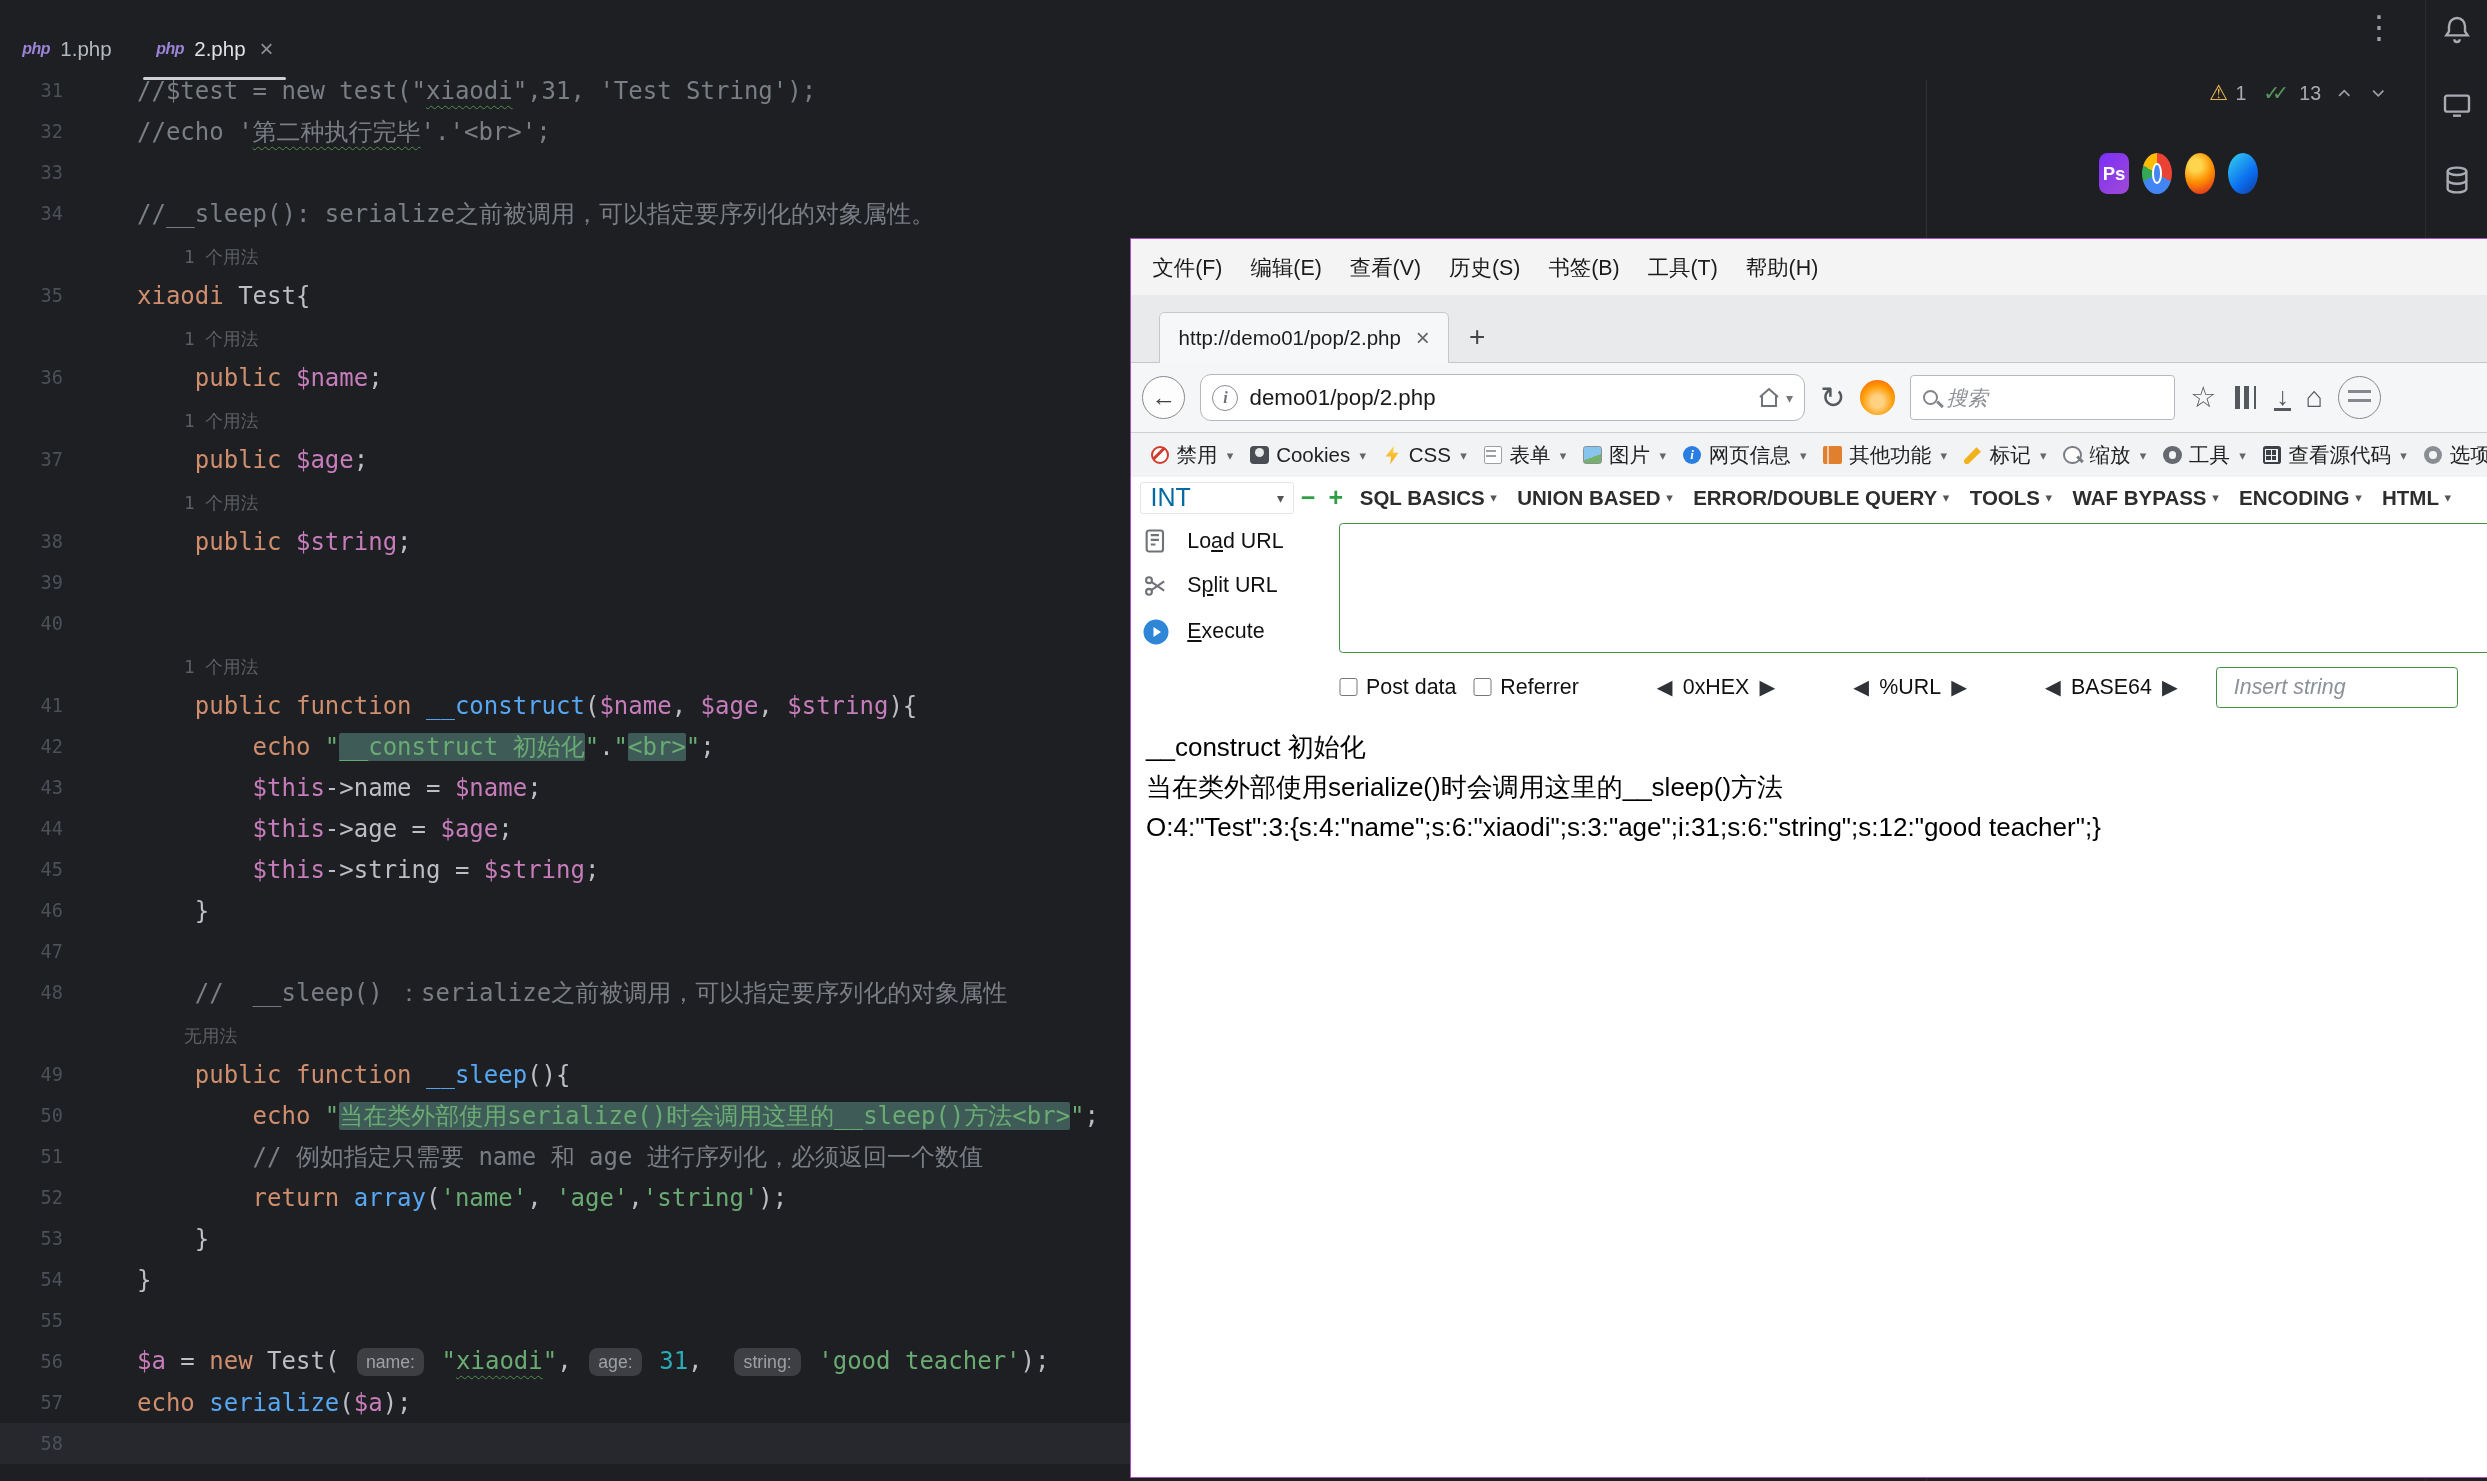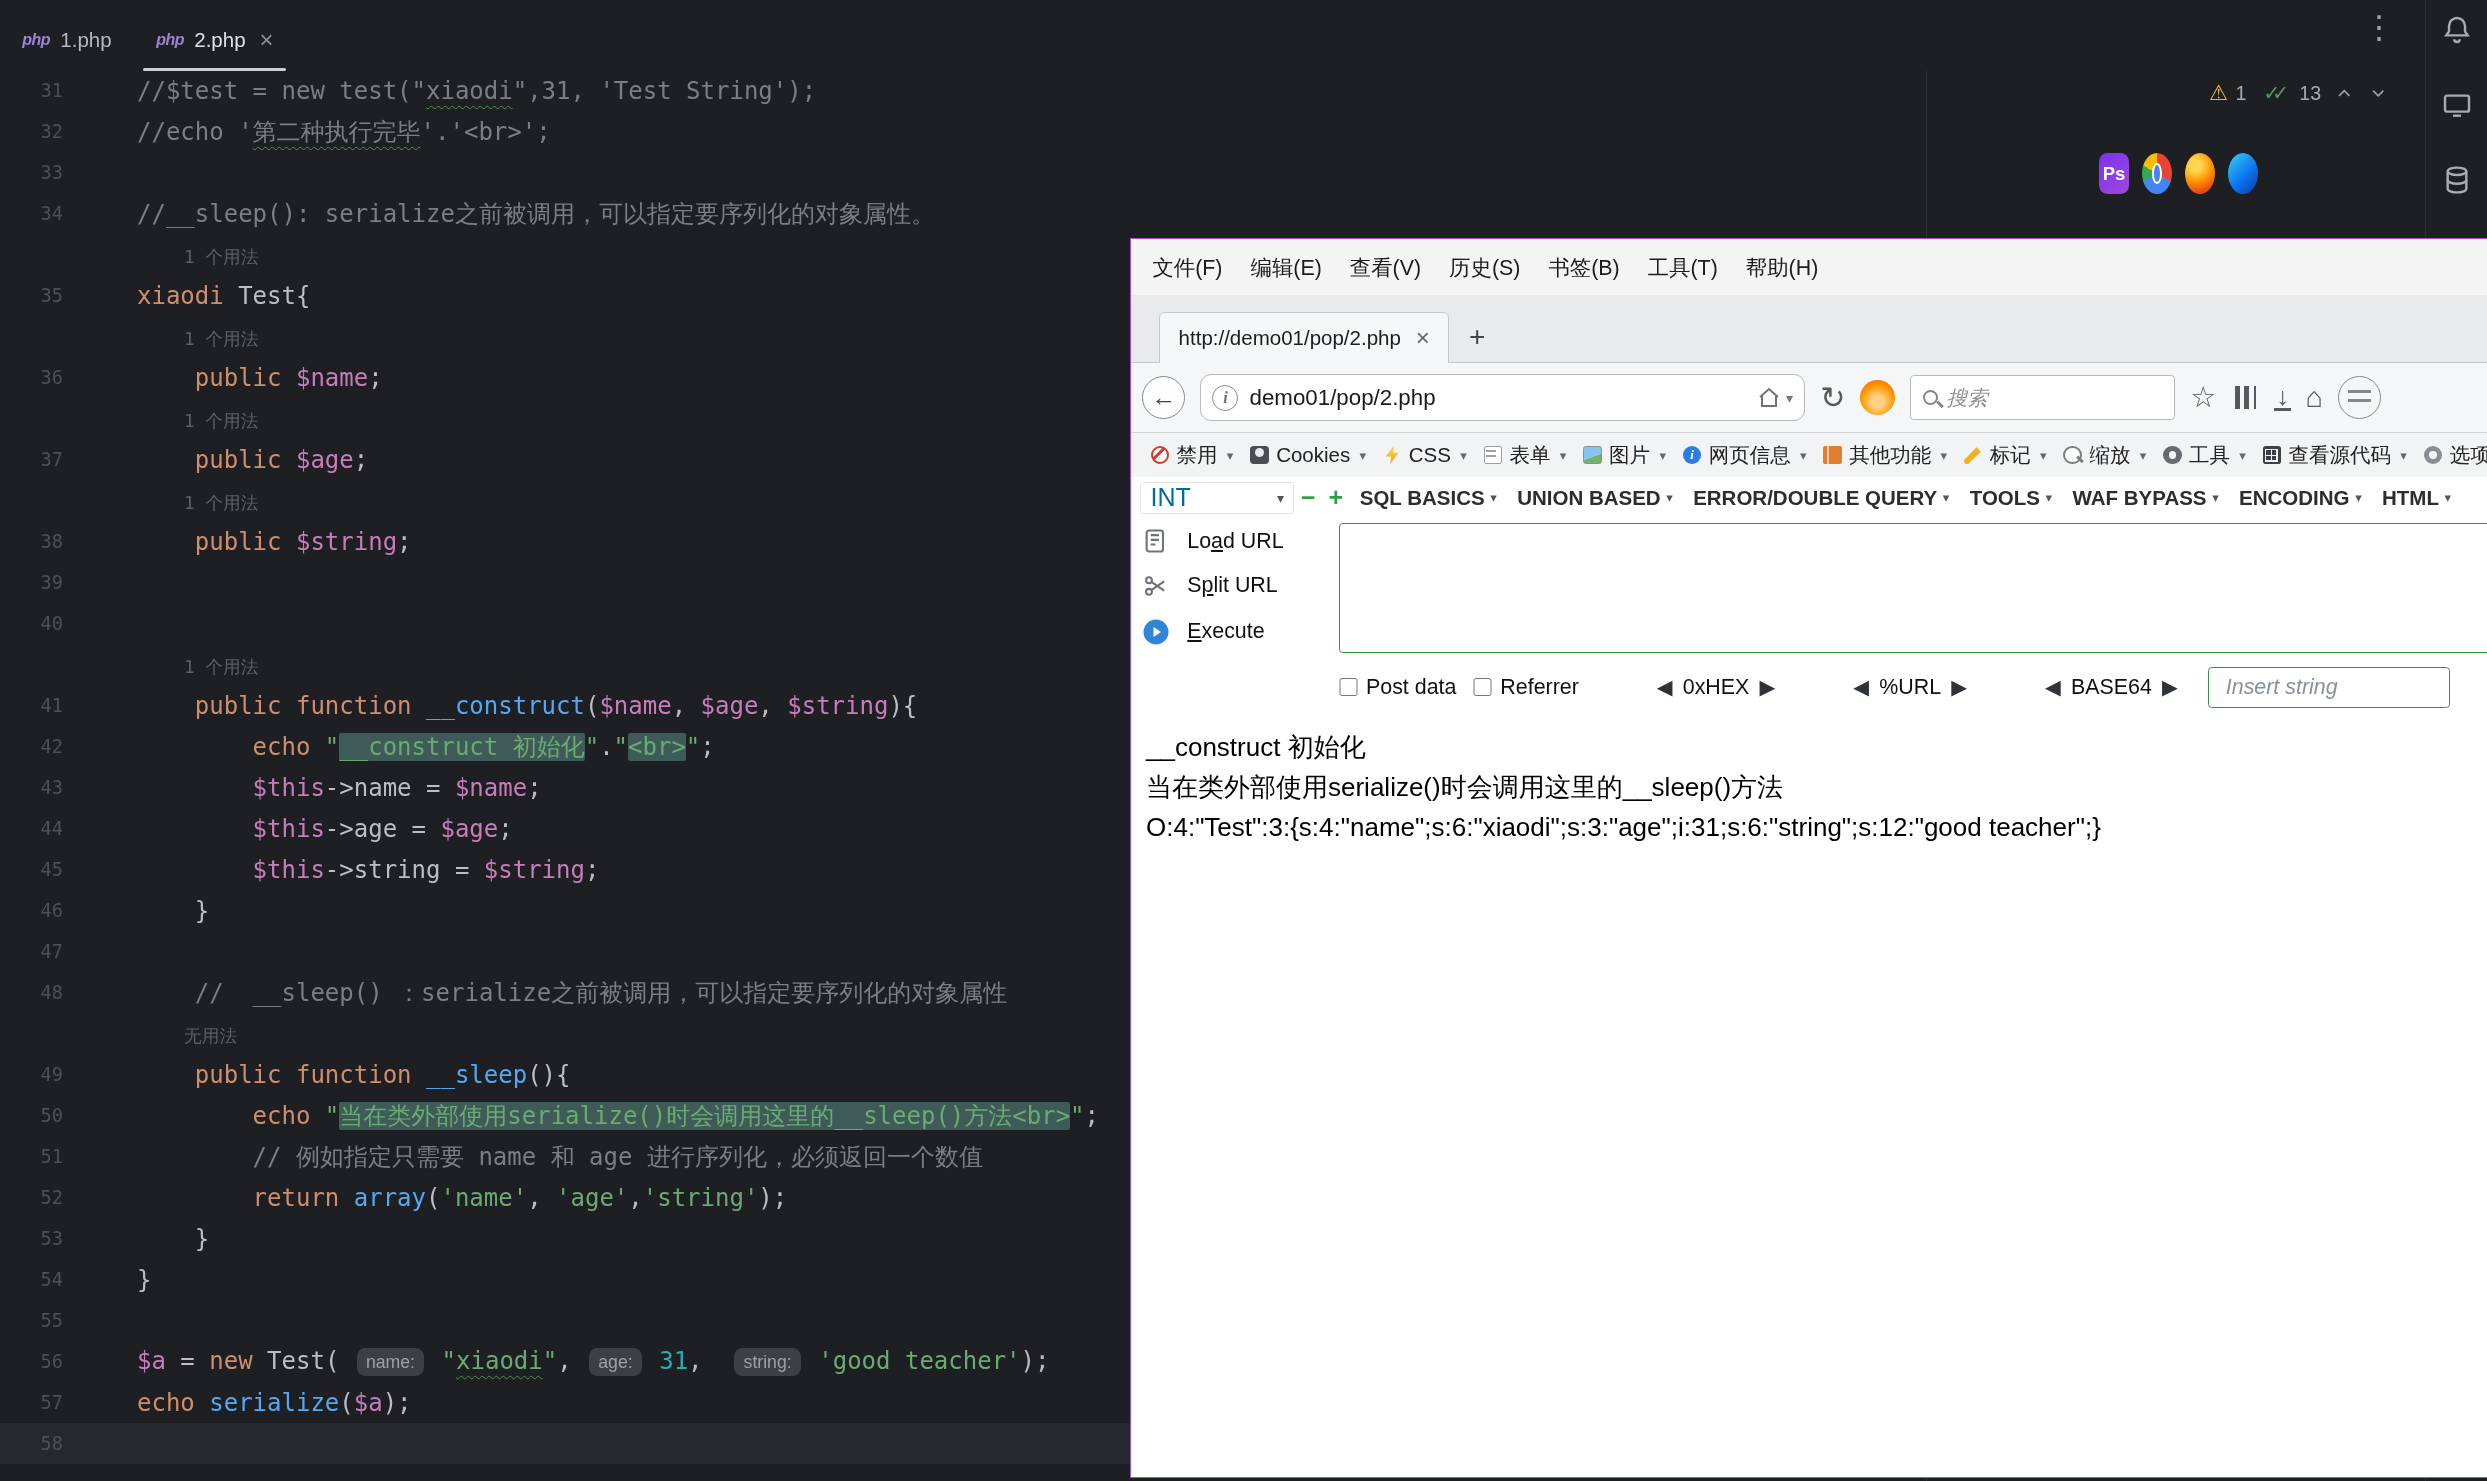--- a/index.html
+++ b/index.html
@@ -1,20 +1,20 @@
 <!DOCTYPE html>
 <html style="font-size:15px"><head>
 <meta charset="utf-8">
 <style>
   *{box-sizing:border-box;margin:0;padding:0}
   body{background:#111;font-family:"Liberation Sans",sans-serif}
   .stage{position:relative;width:2487px;height:1482px;background:#1e1f22;overflow:hidden}
 
   
-  .tabbar{position:absolute;left:0;top:8px;width:2425px;height:63px;background:#1e1f22;display:flex;align-items:flex-start;z-index:1}
+  .tabbar{position:absolute;left:0;top:17px;width:2425px;height:63px;background:#1e1f22;display:flex;align-items:flex-start;z-index:1}
   .tabs{display:flex;height:100%}
   .tab{display:flex;align-items:center;gap:10.2px;height:100%;padding:0 22.3px;font-size:20.5px;color:#b4b8bf;position:relative;cursor:default}
   .tab.active{color:#dfe1e5}
   .tab.active::after{content:"";position:absolute;left:9.3px;right:9.3px;bottom:0;height:2.8px;background:#ced0d6;border-radius:1.9px}
   .phpico{font-style:italic;font-weight:bold;font-size:16px;color:#9b84d8;letter-spacing:-0.5px}
   .tabclose{color:#8c8f96;font-size:24px;margin-left:3.7px;line-height:1}
   .kebab{position:absolute;left:2363px;top:11.2px;font-size:32px;color:#9da0a6;z-index:1;line-height:1}
 
   .rightstrip{position:absolute;right:0;top:0;width:62px;height:100%;background:#1e1f22;border-left:0.9px solid #2b2d30;display:flex;flex-direction:column;align-items:center;padding-top:13px;gap:41px;z-index:1}
   .stripico{width:34px;height:34px;display:flex;align-items:center;justify-content:center}
@@ -115,21 +115,21 @@
   .b-actionrow.r0{top:5.6px}.b-actionrow.r1{top:50px}.b-actionrow.r2{top:96px}
   .aico{width:32px;height:32px;display:flex;align-items:center;justify-content:center;flex:none}
   .b-textarea{position:absolute;left:208px;top:4.7px;right:-7.4px;height:130px;border:1.9px solid #3d9140;border-radius:3.7px;resize:none;outline:none;background:#fff}
 
   .b-checkrow{top:424px;height:48px;display:flex;align-items:center;left:208px;right:0}
   .encwrap{display:flex;align-items:center;gap:17px}
   .b-check{display:flex;align-items:center;gap:8.4px;font-size:21.4px;color:#111}
   .b-check input{width:18.6px;height:18.6px}
   .enc{display:flex;align-items:center;gap:10.2px;margin-left:61px;font-size:21.4px;color:#111}
   .arrow{color:#2f3236;font-size:20.5px;line-height:1}
-  .b-insert{margin-left:30px;border:1.9px solid #3d9140;border-radius:3.7px;height:41px;display:flex;align-items:center;padding:0 17px;font-style:italic;color:#8a9199;font-size:21.4px;min-width:242px;flex:none}
+  .b-insert{margin-left:38px;border:1.9px solid #3d9140;border-radius:3.7px;height:41px;display:flex;align-items:center;padding:0 17px;font-style:italic;color:#8a9199;font-size:21.4px;min-width:242px;flex:none}
 
   .b-content{top:475px;bottom:0;background:#fff;padding:13px 0 0 15px;font-size:26px;line-height:40px;color:#000}
 </style>
 </head>
 <body>
 
 <div class="stage">
 
   <div class="tabbar">
     <div class="tabs">

